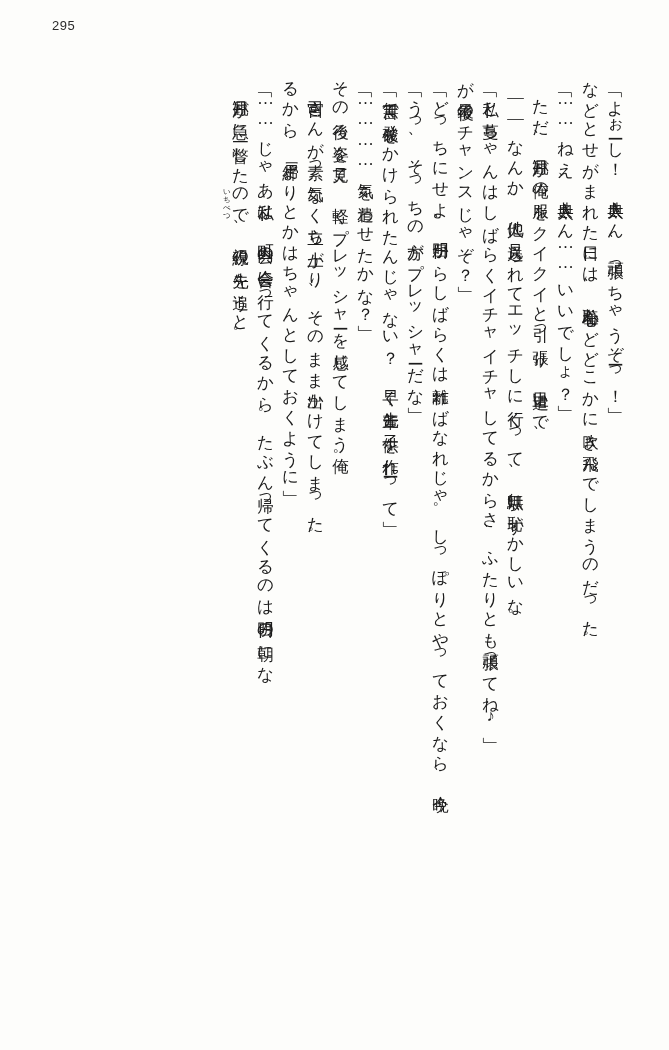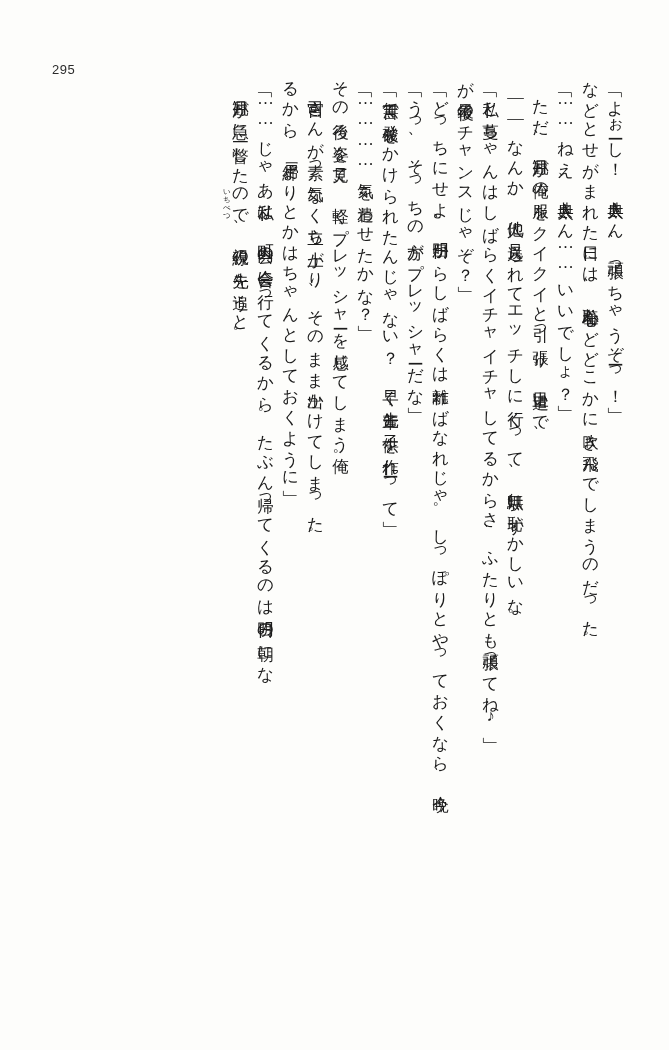--- a/index.html
+++ b/index.html
@@ -20,21 +20,20 @@
     box-sizing: border-box;
   }
   .page-number {
     position: absolute;
     top: 18px;
     left: 52px;
     font-size: 13px;
     letter-spacing: 0.5px;
     color: #2b2b2b;
     font-family: "Liberation Sans", sans-serif;
-    margin-top: 44px;
   }
   .text-body {
     position: absolute;
     top: 70px;
     right: 46px;
     height: 930px;
     width: 580px;
     display: flex;
     flex-direction: row-reverse;
     align-items: flex-start;

